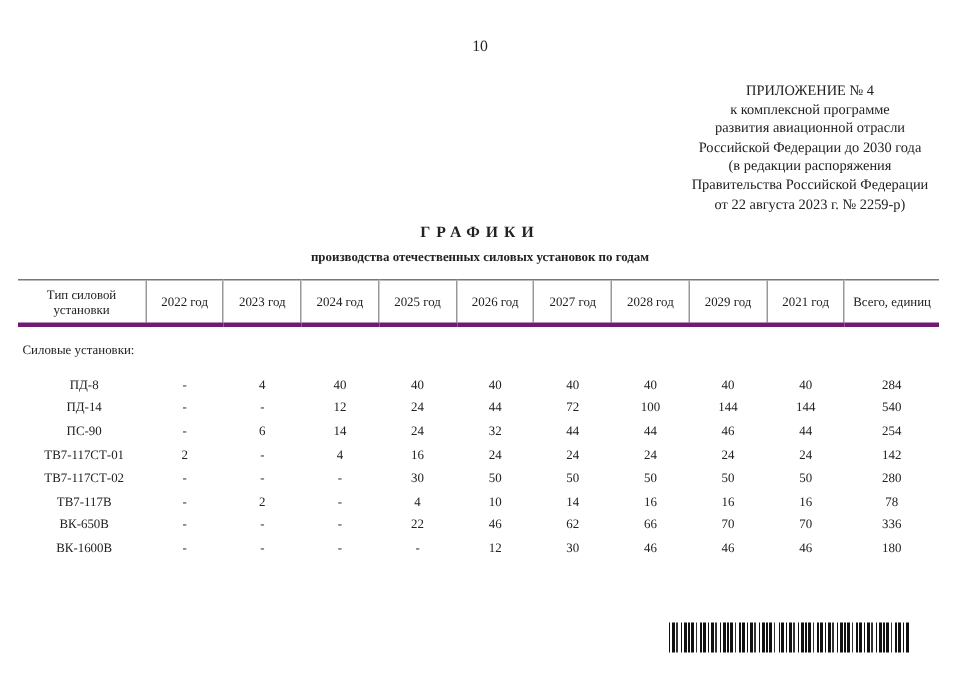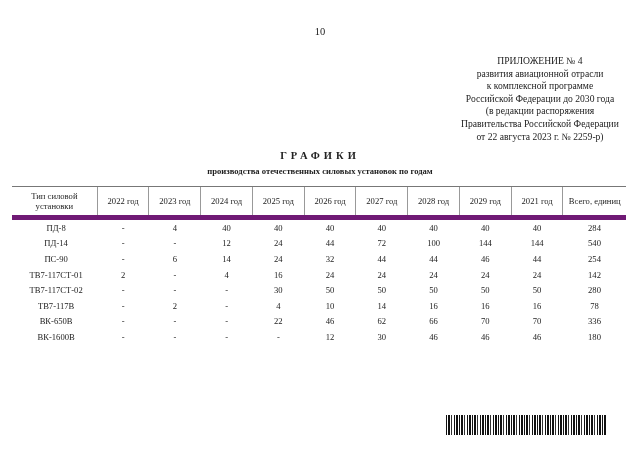--- a/index.html
+++ b/index.html
@@ -21,21 +21,21 @@
   }
   .subtitle {
     position: absolute; left: 0; width: 640px; top: 166px;
     text-align: center; font-weight: bold; font-size: 8.6px;
   }
   table.grid {
     position: absolute; left: 12px; top: 186px; width: 614px;
     border-collapse: collapse; font-size: 8.6px;
   }
   table.grid thead th {
-    font-weight: normal; border-top: 1px solid #777; border-bottom: 5px solid #701a75;
+    font-weight: normal; border-top: 1px solid #777; border-bottom: 3px solid #701a75;
     border-left: 1px solid #999; padding: 0; height: 28px; line-height: 10px;
     text-align: center;
   }
   table.grid thead th:first-child { border-left: none; }
   table.grid td { text-align: center; height: 15.6px; padding: 0; }
   table.grid td.name { text-align: center; padding-left: 3px; }
   table.grid tr.group td { height: 30px; vertical-align: middle; line-height: 10px; text-align: left; padding-left: 3px; }
   col.c0 { width: 84px; }
   col.cy { width: 51px; }
   col.ct { width: 62px; }
@@ -52,22 +52,22 @@
       #111 10px, #111 12px, #fff 12px, #fff 13px);
   }
 </style>
 </head>
 <body>
 
 <div class="page-number">10</div>
 
 <div class="appendix">
   <div>ПРИЛОЖЕНИЕ № 4</div>
+  <div>к комплексной программе</div>
   <div>развития авиационной отрасли</div>
-  <div>к комплексной программе</div>
   <div>Российской Федерации до 2030 года</div>
   <div>(в редакции распоряжения</div>
   <div>Правительства Российской Федерации</div>
   <div>от 22 августа 2023 г.  № 2259-р)</div>
 </div>
 
 <div class="title">ГРАФИКИ</div>
 <div class="subtitle">производства отечественных силовых установок по годам</div>
 
 <table class="grid">
@@ -93,20 +93,23 @@
       <th>2025 год</th>
       <th>2026 год</th>
       <th>2027 год</th>
       <th>2028 год</th>
       <th>2029 год</th>
       <th>2021 год</th>
       <th>Всего, единиц</th>
     </tr>
   </thead>
   <tbody>
+    <tr class="group">
+      <td colspan="11" style="width:70px;">Силовые установки:</td>
+    </tr>
     <tr>
       <td class="name">ПД-8</td>
       <td>-</td>
       <td>4</td>
       <td>40</td>
       <td>40</td>
       <td>40</td>
       <td>40</td>
       <td>40</td>
       <td>40</td>

